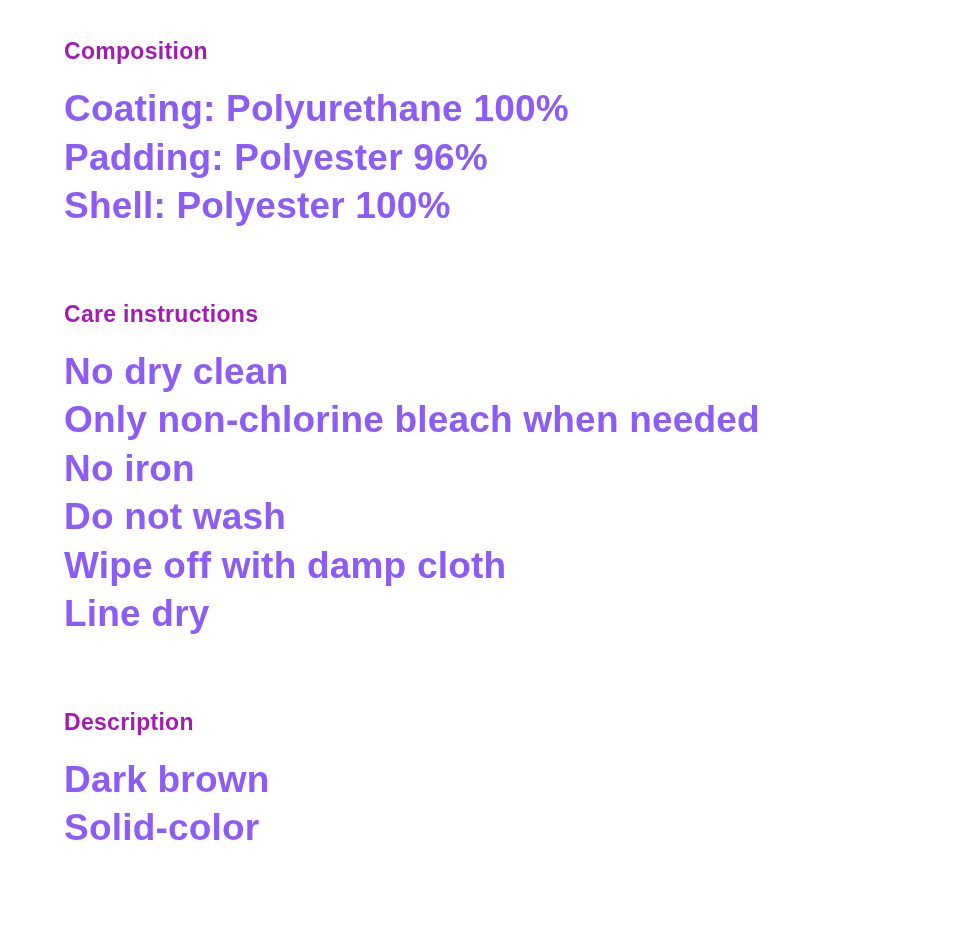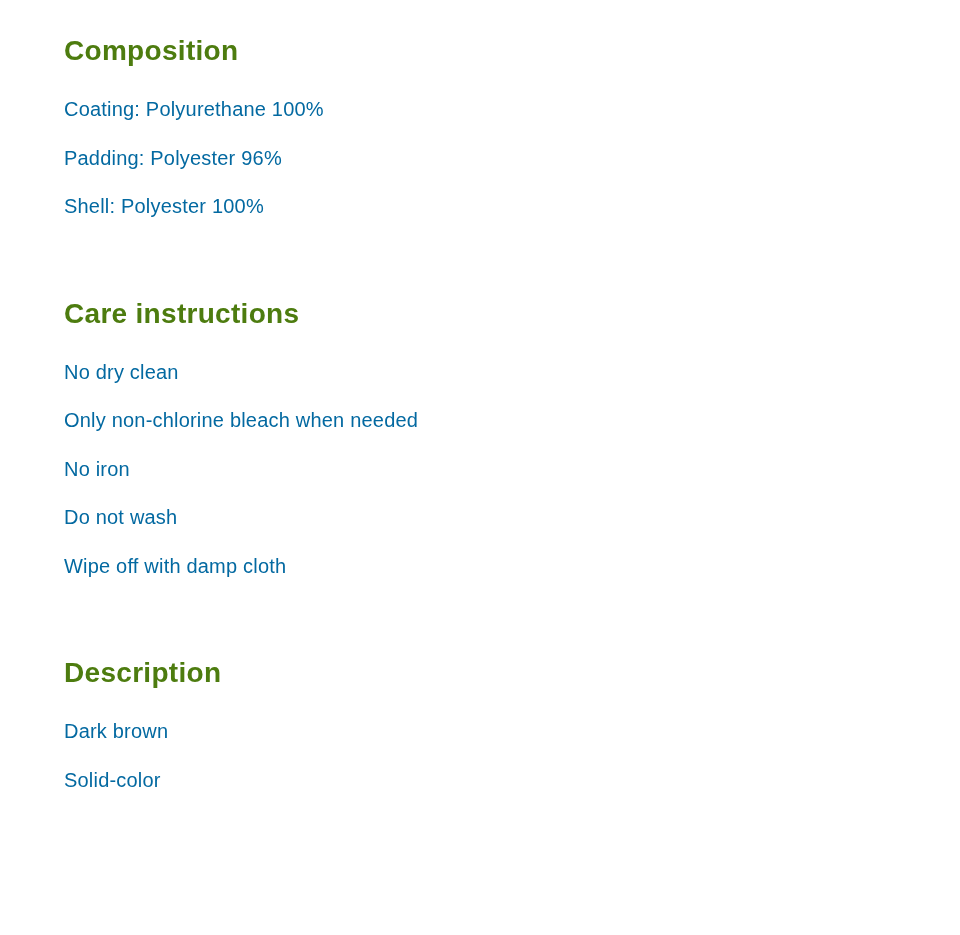--- a/index.html
+++ b/index.html
@@ -19,33 +19,33 @@
     padding: 30px 40px 0 64px;
   }
   .info-section {
     margin: 0;
   }
   .info-section + .info-section {
     margin-top: 62px;
   }
   .section-title {
     margin: 0 0 13px 0;
-    font-size: 28px;
+    font-size: 23px;
     font-weight: 700;
     line-height: 42px;
     letter-spacing: 0.3px;
-    color: #4d7c0f;
+    color: #a21caf;
   }
   .section-line {
     margin: 0;
-    font-size: 20px;
-    font-weight: 400;
+    font-size: 37px;
+    font-weight: 700;
     line-height: 48.5px;
     letter-spacing: 0.2px;
-    color: #0369a1;
+    color: #8b5cf6;
   }
 </style>
 </head>
 <body>
 
 <main class="product-info">
 
   <section class="info-section">
     <h2 class="section-title">Composition</h2>
     <p class="section-line">Coating: Polyurethane 100%</p>
@@ -53,20 +53,21 @@
     <p class="section-line">Shell: Polyester 100%</p>
   </section>
 
   <section class="info-section">
     <h2 class="section-title">Care instructions</h2>
     <p class="section-line">No dry clean</p>
     <p class="section-line">Only non-chlorine bleach when needed</p>
     <p class="section-line">No iron</p>
     <p class="section-line">Do not wash</p>
     <p class="section-line">Wipe off with damp cloth</p>
+    <p class="section-line">Line dry</p>
   </section>
 
   <section class="info-section">
     <h2 class="section-title">Description</h2>
     <p class="section-line">Dark brown</p>
     <p class="section-line">Solid-color</p>
   </section>
 
 </main>
 

